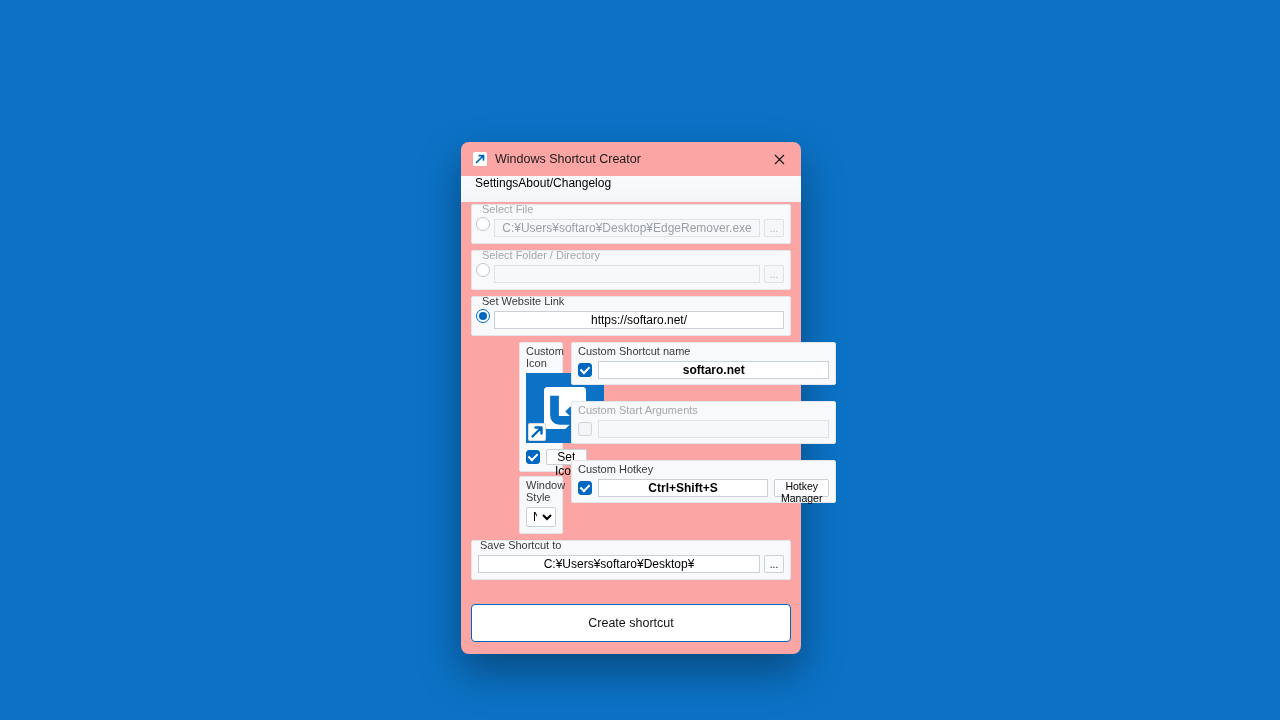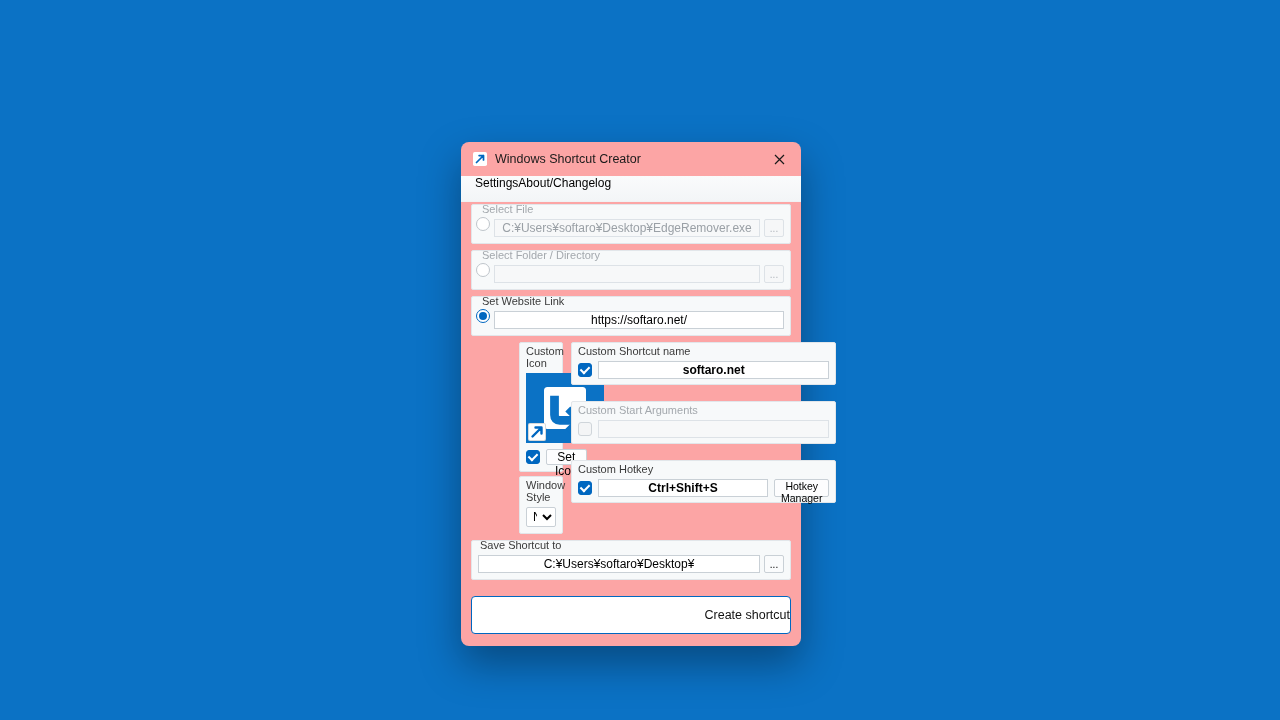--- a/index.html
+++ b/index.html
@@ -140,26 +140,26 @@
     border:1px solid #c9d0d6; border-radius:2px; font:inherit;
     padding: 0 2px;
   }
   .hotkey-mgr {
     height: 18px; padding: 0 6px;
     border:1px solid #c9d0d6; border-radius:2px; background:#fdfdfe;
     font-size: 10.5px;
   }
   .create-btn {
     display:block; width: calc(100% - 20px);
-    margin: 16px 10px 0 10px;
+    margin: 24px 10px 0 10px;
     height: 38px;
     border: 1.5px solid #0067c0;
     border-radius: 4px;
     background:#fff;
-    font: inherit; font-size: 12.5px; color:#111;text-align:right;
+    font: inherit; font-size: 12.5px; color:#111;
   }
   .right-col { flex:1; display:flex; flex-direction:column; gap:16px; }
   .right-col .pane { padding: 2px 6px 5px 6px; }
   .field-line { display:flex; gap:6px; align-items:center; }
   .field-line input.text { flex:1;font-weight:bold; }
 </style>
 </head>
 <body>
 
 <div class="window">

